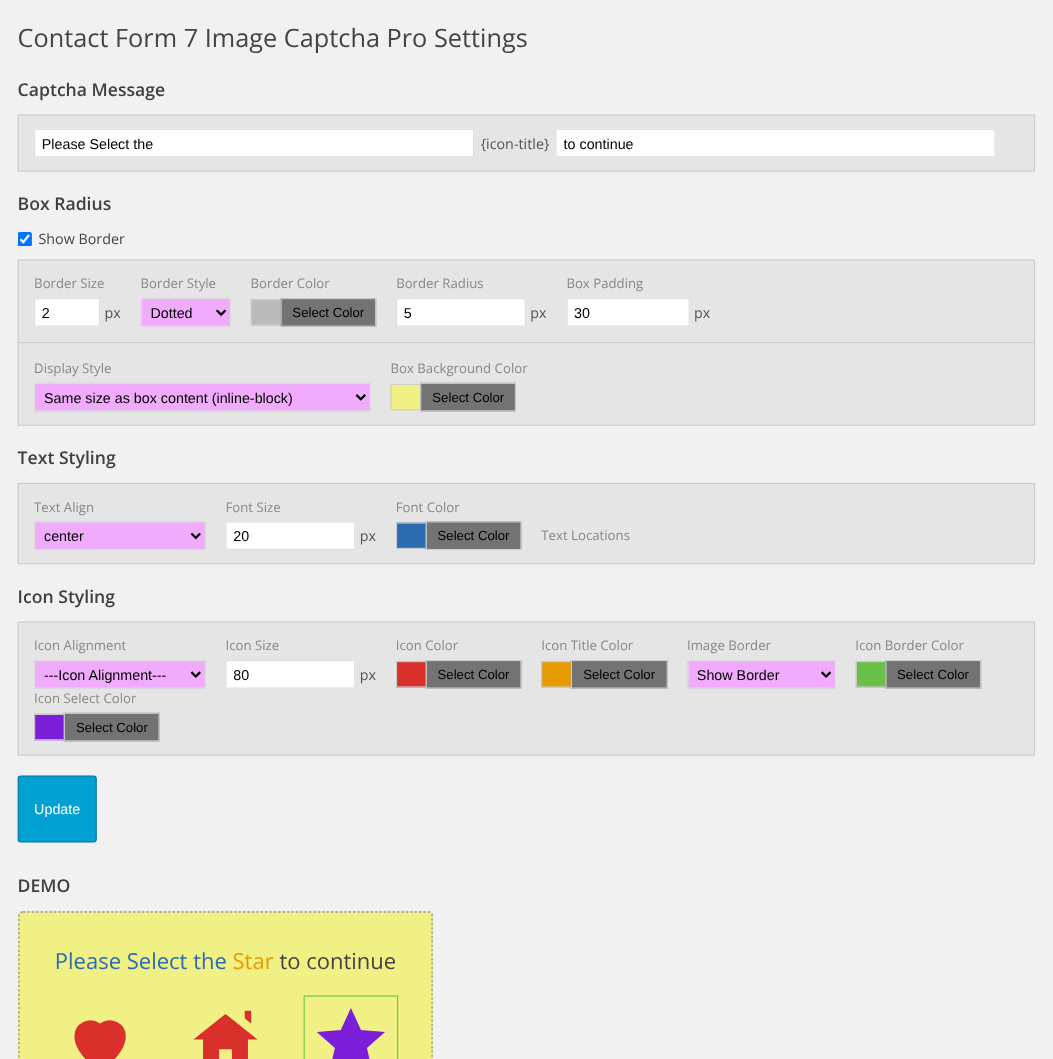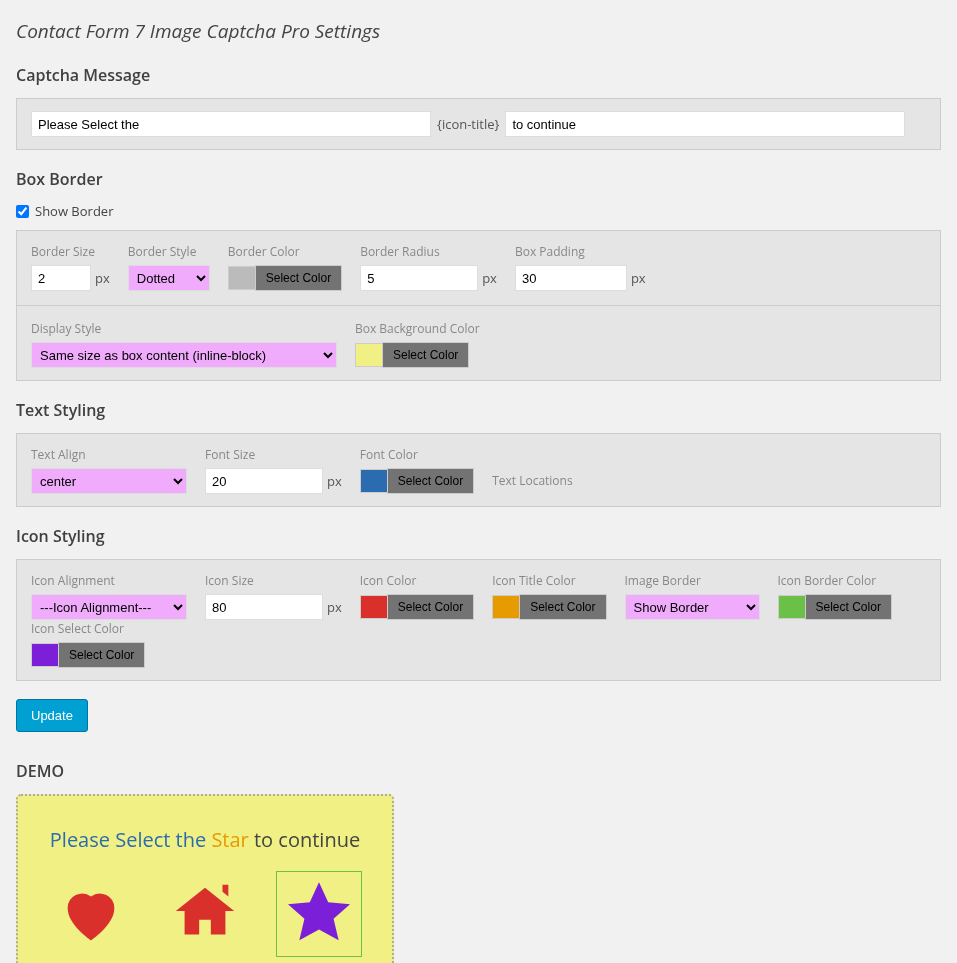--- a/index.html
+++ b/index.html
@@ -1,33 +1,33 @@
 <!DOCTYPE html>
 <html><head>
 <meta charset="utf-8">
 <style>
 * { box-sizing: border-box; margin: 0; padding: 0; }
 body { font-family: "Open Sans", -apple-system, sans-serif; background: #f1f1f1; color: #444; font-size: 13px; }
 .wrap { padding: 10px 16px 30px; max-width: 957px; }
-h1 { font-size: 19px; font-weight: 400; color: #444; margin: 8px 0 20px; font-style: italic; }
+h1 { font-size: 23px; font-weight: 400; color: #444; margin: 8px 0 20px; }
 h3 { font-size: 16px; font-weight: 600; color: #404040; margin: 0 0 12px; }
 .box { background: #e5e5e5; border: 1px solid #ccc; padding: 12px 14px; margin-bottom: 18px; }
 .row { display: flex; flex-wrap: wrap; align-items: flex-end; gap: 0; }
 .field { margin-right: 18px; }
 .field label { display: block; font-size: 12px; color: #888; margin-bottom: 5px; }
 input[type=text], input[type=number] { padding: 4px 6px; font-size: 13px; border: 1px solid #ddd; background: #fff; height: 26px; }
 select { padding: 3px 4px; font-size: 13px; border: 1px solid #ddd; background: #f0abfc; height: 26px; }
 .swatch { display: inline-block; vertical-align: middle; }
 .swatch-color { display: inline-block; width: 28px; height: 24px; border: 1px solid #ccc; vertical-align: middle; }
 .swatch-btn { display: inline-block; padding: 3px 10px; font-size: 12px; border: 1px solid #ccc; background: #737373; cursor: pointer; vertical-align: middle; margin-left: -1px; height: 26px; line-height: 18px; }
 .unit { font-size: 13px; color: #555; margin-left: 4px; }
 .check { margin-bottom: 10px; display: flex; align-items: center; }
 .check input { margin-right: 6px; }
 .divider { height: 1px; background: #ccc; margin: 14px -14px; }
-.btn-primary { background: #00a0d2; border: 1px solid #0073aa; color: #fff; padding: 8px 14px; font-size: 13px; border-radius: 3px; cursor: pointer; }
+.btn-primary { background: #00a0d2; border: 1px solid #0073aa; color: #fff; padding: 22px 14px; font-size: 13px; border-radius: 3px; cursor: pointer; }
 .demo-box { border: 2px dotted #aaa; background: #f0f084; padding: 30px; display: inline-block; text-align: center; border-radius: 5px; }
 .demo-text { font-size: 20px; color: #2b6cb0; margin-bottom: 18px; }
 .demo-text .star { color: #e69b00; text-align: right; }
 .demo-text .cont { color: #444; }
 .icons { display: flex; justify-content: center; gap: 28px; align-items: center; }
 .icon-wrap { width: 86px; height: 86px; display: flex; align-items: center; justify-content: center; }
 .icon-wrap.selected { border: 1px solid #6bc048; }
 .msg-row { display: flex; align-items: center; gap: 6px; }
 .msg-row input { flex: none; }
 .icon-title { font-size: 13px; color: #555; white-space: nowrap; }
@@ -40,21 +40,21 @@
 
   <h3>Captcha Message</h3>
   <div class="box">
     <div class="msg-row">
       <input type="text" style="width: 400px;" value="Please Select the">
       <span class="icon-title">{icon-title}</span>
       <input type="text" style="width: 400px;" value="to continue">
     </div>
   </div>
 
-  <h3>Box Border</h3>
+  <h3>Box Radius</h3>
   <div class="check">
     <input type="checkbox" checked="" style="">
     <span>Show Border</span>
   </div>
   <div class="box">
     <div class="row">
       <div class="field">
         <label>Border Size</label>
         <input type="text" style="width: 60px;" value="2"><span class="unit">px</span>
       </div>

